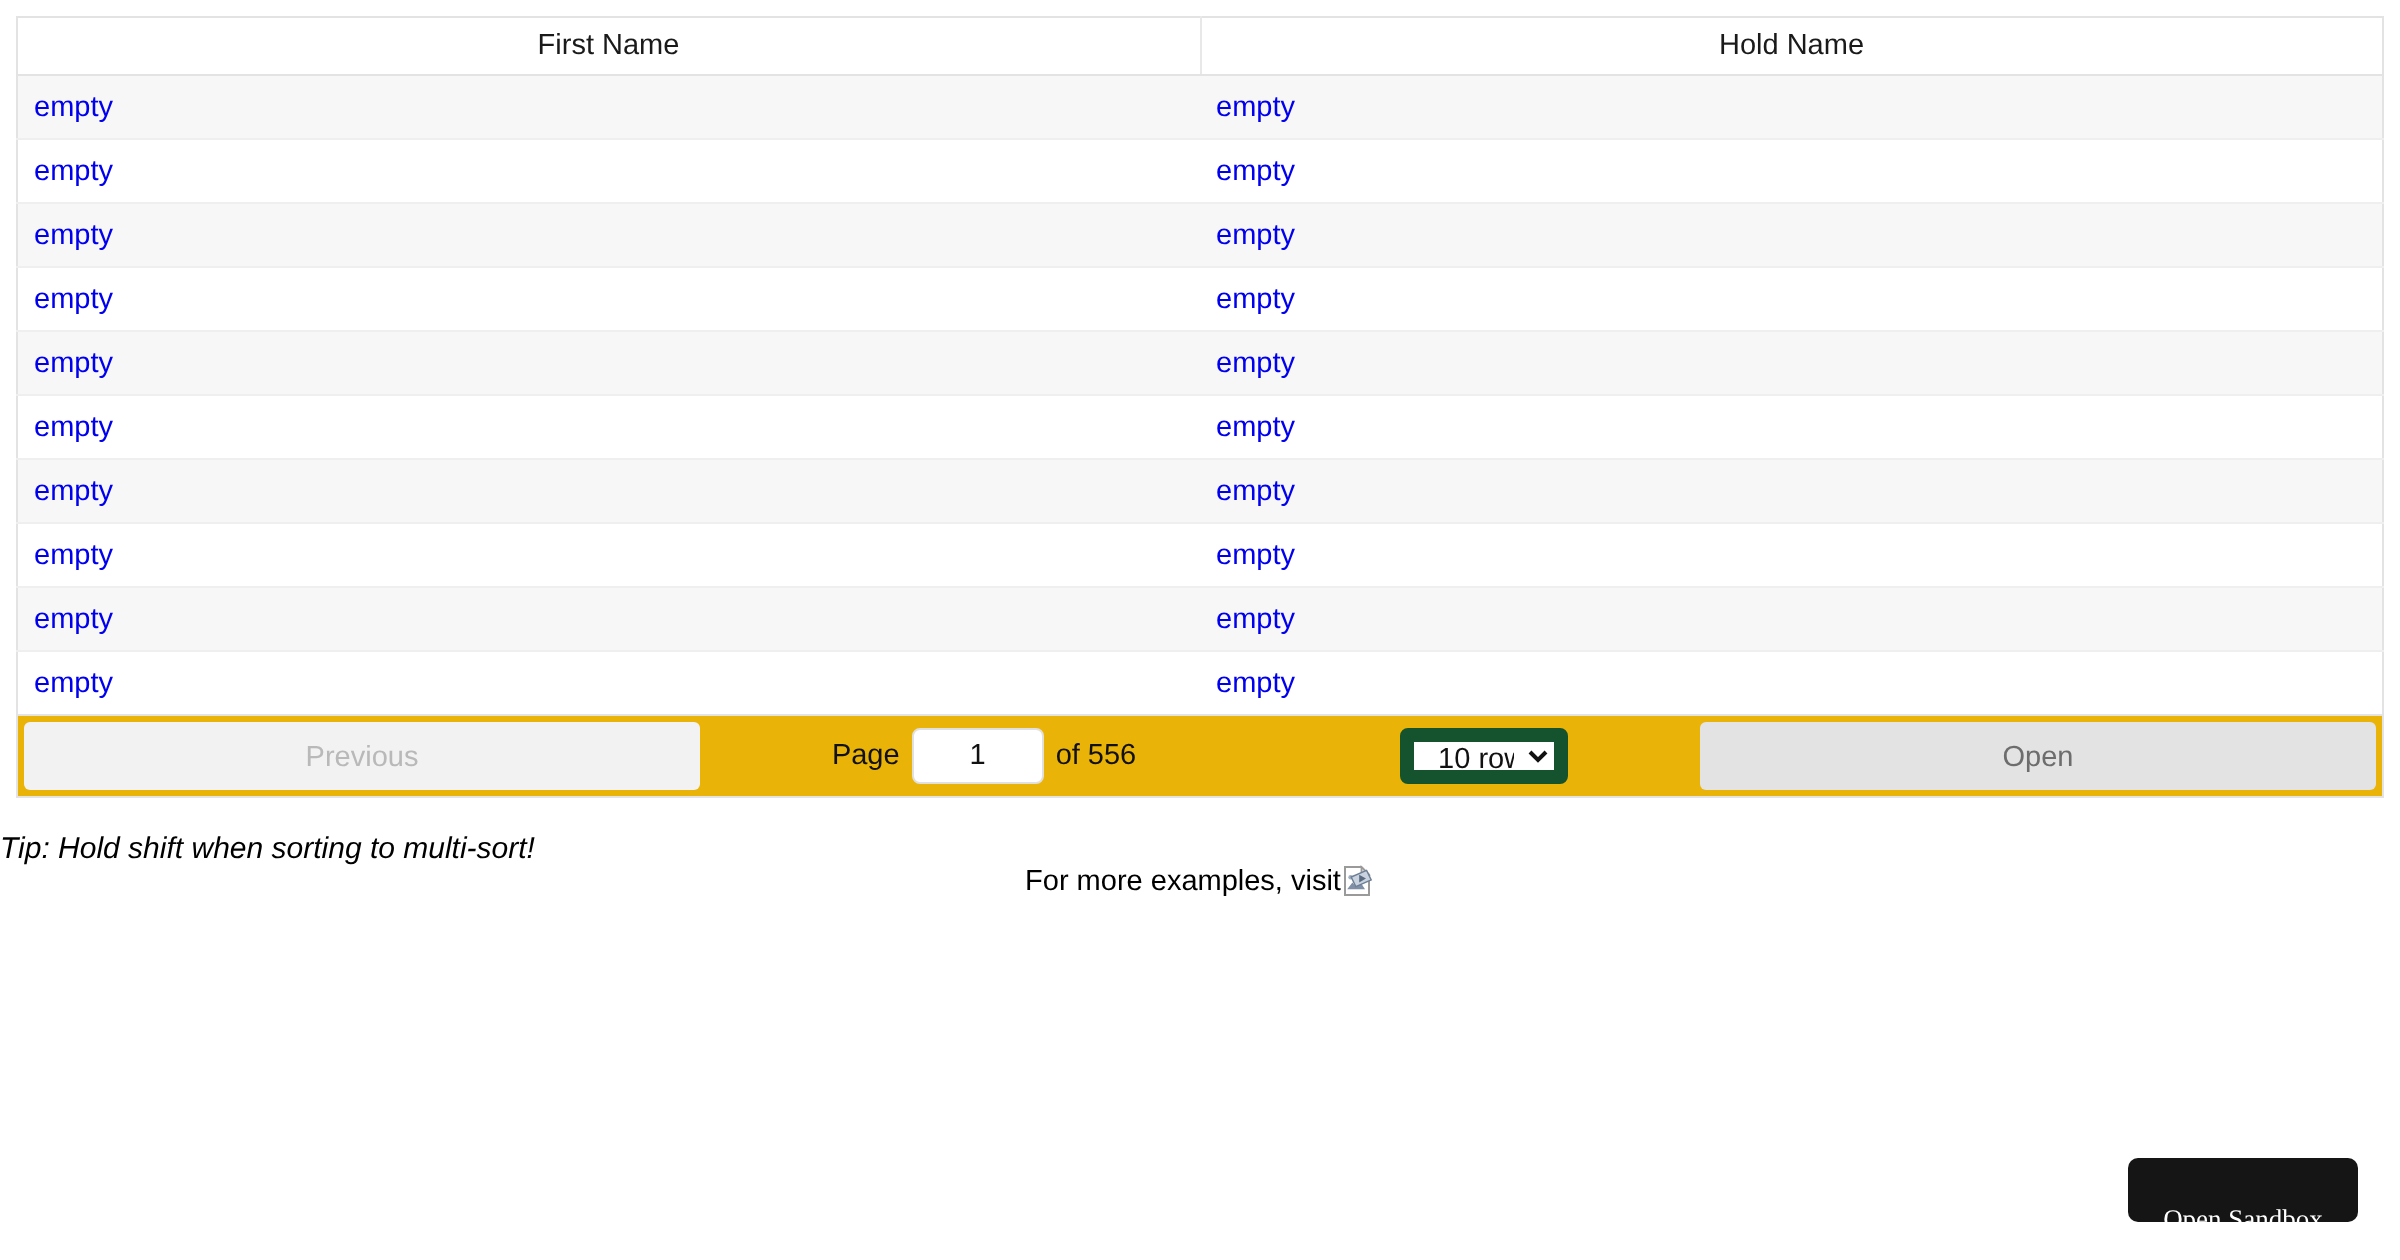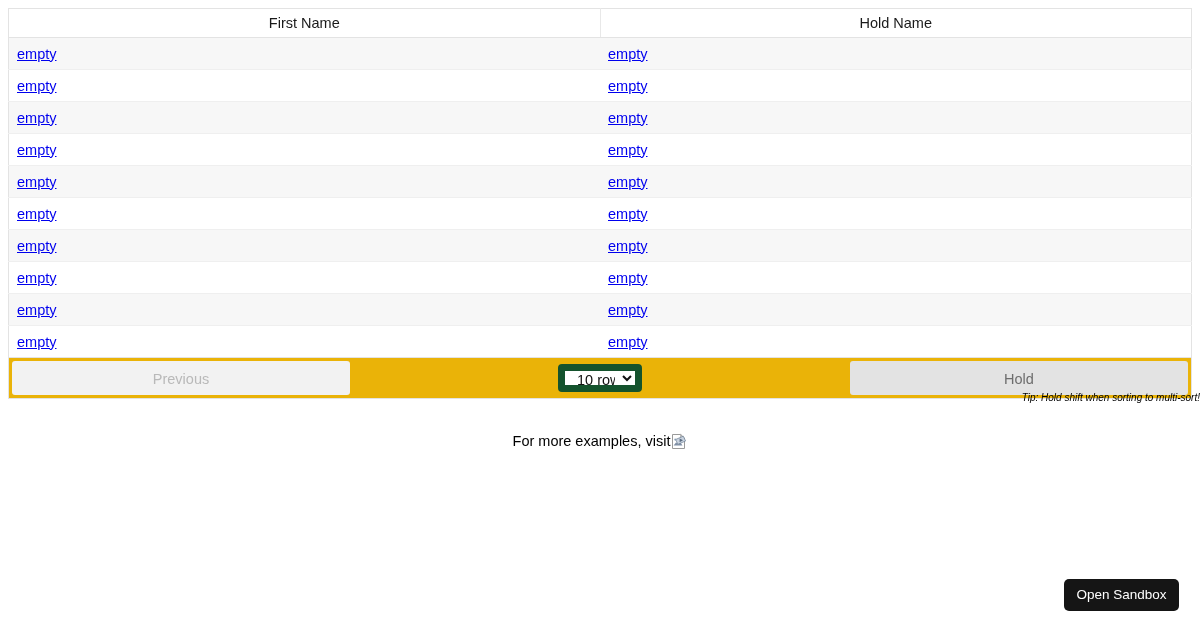--- a/index.html
+++ b/index.html
@@ -62,21 +62,20 @@
     vertical-align: middle;
     font-size: 14.5px;
   }
 
   table.data-table tbody tr:nth-child(odd)  { background: #f7f7f7; }
   table.data-table tbody tr:nth-child(even) { background: #ffffff; }
   table.data-table tbody tr:last-child td { border-bottom: none; }
 
   a.cell-link {
     color: #0000ee;
-    text-decoration: underline;
     font-size: 14.5px;
     cursor: pointer;
   }
 
   
   .pagination-bar {
     position: absolute;
     left: 8px;
     top: 357px;
     width: 1184px;
@@ -158,26 +157,26 @@
     background: #ffffff;
     font-family: "Liberation Sans", sans-serif;
     font-size: 14.5px;
     color: #111111;
     padding: 0 4px 0 8px;
   }
 
   
   .tip-line {
     position: absolute;
-    top: 392px;
+    top: 416px;
     left: 0;
     width: 1200px;
-    text-align: right;
+    text-align: left;
     font-style: italic;
-    font-size: 10px;
+    font-size: 15px;
     color: #000000;
   }
 
   .examples-line {
     position: absolute;
     top: 432px;
     left: 0;
     width: 1200px;
     text-align: center;
     font-size: 14.5px;
@@ -202,26 +201,26 @@
   .open-sandbox {
     position: absolute;
     left: 1064px;
     top: 579px;
     width: 115px;
     height: 32px;
     background: #151515;
     color: #ffffff;
     border: none;
     border-radius: 5px;
-    font-family: Liberation Sans, sans-serif;
+    font-family: Liberation Serif, serif;
     font-size: 13.5px;
     line-height: 32px;
     text-align: center;
     cursor: pointer;
-    padding: 0;
+    padding: 15px;
   }
 </style>
 </head>
 <body>
 
 <div class="page-root">
 
   <div class="table-wrap">
     <table class="data-table">
       <thead>
@@ -279,27 +278,32 @@
     </table>
   </div>
 
   <div class="pagination-bar">
 
     <button class="pg-btn prev" disabled="">Previous</button>
 
     <div class="pg-mid">
       <div class="pg-group">
 
+        <div class="page-label-wrap">
+          <span>Page</span>
+          <input class="page-input" type="text" value="1" style="">
+          <span>of 556</span>
+        </div>
 
         <select class="rows-select" id="rows-select"><option value="10 rows">10 rows</option><option value="20 rows">20 rows</option><option value="30 rows">30 rows</option><option value="40 rows">40 rows</option><option value="50 rows">50 rows</option></select>
 
       </div>
     </div>
 
-    <button class="pg-btn next">Hold</button>
+    <button class="pg-btn next">Open</button>
   </div>
 
   <div class="tip-line">Tip: Hold shift when sorting to multi-sort!</div>
 
   <div class="examples-line">
     <span class="inline-row">
       <span>For more examples, visit</span>
         <span class="broken-img"><svg width="17" height="17" viewBox="0 0 17 17" xmlns="http://www.w3.org/2000/svg">
           <path d="M2.5 1.5 h8.2 l3.8 3.8 v10.2 h-12 z" fill="#ffffff" stroke="#9a9a9a" stroke-width="1"></path>
           <path d="M10.7 1.5 v3.8 h3.8 z" fill="#d4d4d4" stroke="#9a9a9a" stroke-width="0.8"></path>

